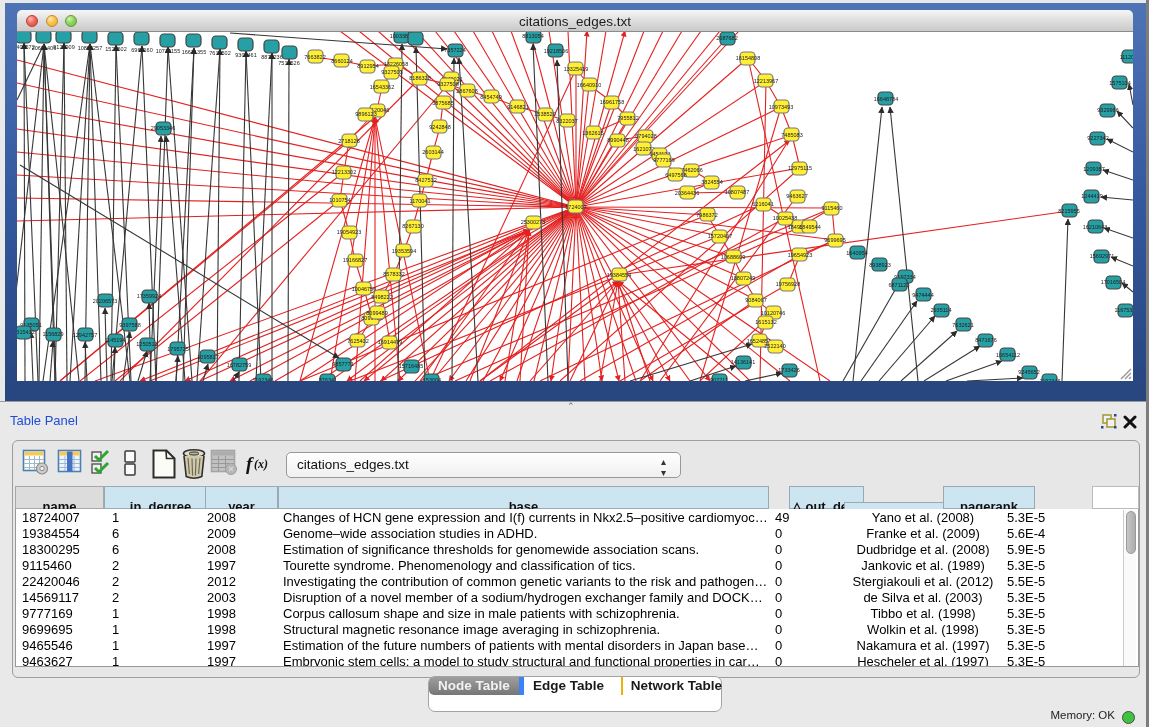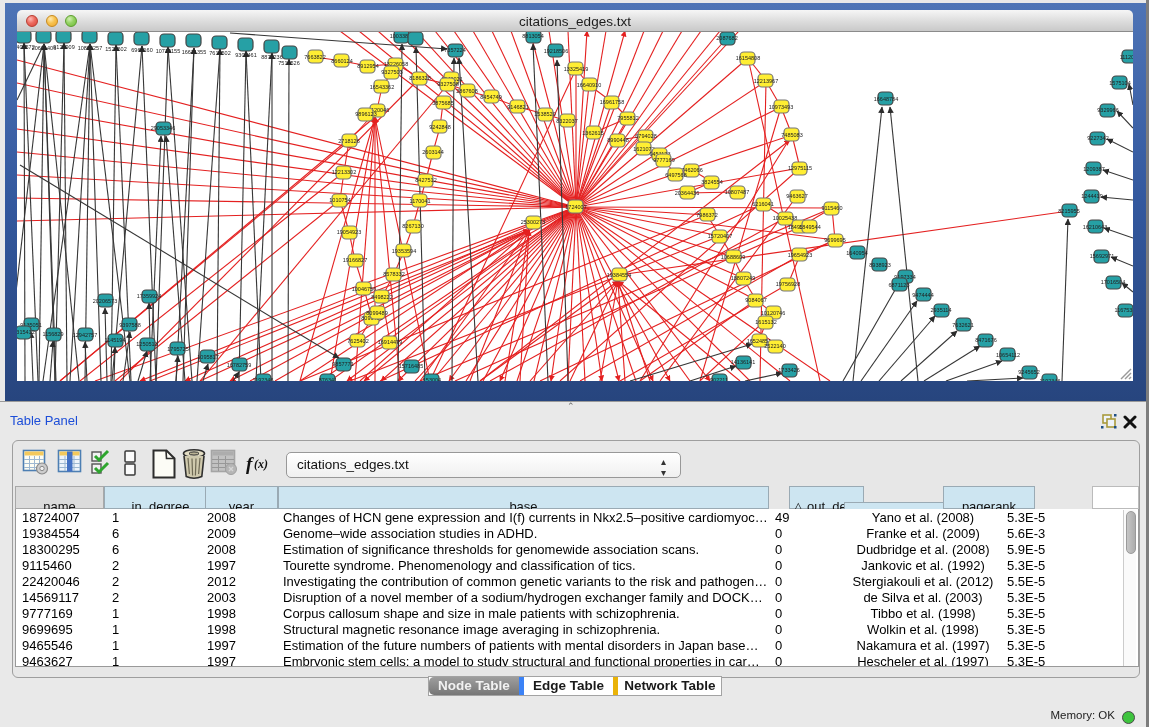--- a/index.html
+++ b/index.html
@@ -15,37 +15,37 @@
 #canvas { position:absolute; left:17px; top:31px; width:1116px; height:350px; background:#fff; overflow:hidden; }
 #tablepanel { position:absolute; left:0; top:401px; width:1149px; height:326px; background:#e9e9e9;
   border-top:1px solid #9a9a9a; }
 #tp-title { position:absolute; left:10px; top:11px; font-size:13px; color:#1d4ed8; }
 #inset { position:absolute; left:12px; top:38px; width:1128px; height:238px; background:#e7e7e7;
   border:1px solid #9e9e9e; border-radius:6px; }
 #combo { position:absolute; left:273px; top:11px; width:395px; height:26px; background:linear-gradient(#fff,#f0f0f0);
   border:1px solid #989898; border-radius:5px; font-size:13.5px; color:#111; padding:4px 0 0 10px; }
 #tblhead { position:absolute; left:2px; top:45px; width:1124px; height:23px; }
 #tblhead span { position:absolute; top:0; height:23px; background:#cde5f1; border:1px solid #9aaab4;
-  font-size:13px; color:#111; text-align:center; padding-top:12px; }
+  font-size:13px; color:#111; text-align:center; padding-top:12px;font-weight:bold; }
 #tbody { position:absolute; left:2px; top:68px; width:1124px; height:158px; background:#fff;
   border-left:1px solid #999; border-right:1px solid #999; border-bottom:1px solid #999; overflow:hidden; }
 .tr { position:relative; height:16px; font-size:13px; color:#000; white-space:nowrap; }
 .tr span { position:absolute; top:0.5px; }
 .c1 { left:6px; } .c2 { left:96px; } .c3 { left:191px; } .c4 { left:267px; }
 .c5 { left:759px; } .c6 { left:829px; width:156px; text-align:center; } .c7 { left:991px; }
 #scrollbar { position:absolute; right:3px; top:69px; width:13px; height:156px; background:#fafafa;
   border-left:1px solid #ccc; }
 #thumb { position:absolute; left:1.5px; top:1px; width:10px; height:43px; background:linear-gradient(90deg,#c6c6c6,#adadad);
   border:1px solid #9a9a9a; border-radius:5px; }
-#tabs { position:absolute; left:428px; top:274px; width:294px; height:20px; background:#fff;
-  border:1px solid #a3a3a3; border-radius:0; font-size:13.5px; font-weight:bold; }
+#tabs { position:absolute; left:428px; top:274px; width:294px; height:36px; background:#fff;
+  border:1px solid #a3a3a3; border-radius:7px; font-size:13.5px; font-weight:bold; }
 #tabs span { position:absolute; top:0; height:18px; padding-top:1px; text-align:center; color:#1a1a1a; }
 #seg1 { left:0; width:90px; background:linear-gradient(#9e9e9e,#767676); border-radius:5px 0 0 5px; color:#f2f2f2 !important; }
 #seg2 { left:90px; width:94px; border-left:5px solid #3b82f6; }
-#seg3 { left:184px; width:109px; border-left:5px solid #eab308; }
+#seg3 { left:192px; width:109px; border-left:2px solid #eab308; }
 #memory { position:absolute; right:34px; bottom:6px; font-size:11.5px; color:#222; }
 #memdot { position:absolute; right:14px; bottom:3px; width:13px; height:13px; background:#3ec43e;
   border:1.5px solid #4a4a4a; border-radius:50%; }
 #rightedge { position:absolute; right:0; top:0; width:3px; height:727px; background:#7d7d7d; }
 .icon { position:absolute; top:8px; }
 #caret { position:absolute; left:567px; top:-1px; font-size:9px; color:#666; }
 #tpicons { position:absolute; right:12px; top:12px; }
 </style></head><body>
 <div id="net">
   <div id="frame"></div>
@@ -688,38 +688,38 @@
           <span class="c6">Yano et al. (2008)</span>
           <span class="c7">5.3E-5</span>
         </div>
 <div class="tr">
           <span class="c1">19384554</span>
           <span class="c2">6</span>
           <span class="c3">2009</span>
           <span class="c4">Genome–wide association studies in ADHD.</span>
           <span class="c5">0</span>
           <span class="c6">Franke et al. (2009)</span>
-          <span class="c7">5.6E-3</span>
+          <span class="c7">5.6E-4</span>
         </div>
 <div class="tr">
           <span class="c1">18300295</span>
           <span class="c2">6</span>
           <span class="c3">2008</span>
           <span class="c4">Estimation of significance thresholds for genomewide association scans.</span>
           <span class="c5">0</span>
           <span class="c6">Dudbridge et al. (2008)</span>
           <span class="c7">5.9E-5</span>
         </div>
 <div class="tr">
           <span class="c1">9115460</span>
           <span class="c2">2</span>
           <span class="c3">1997</span>
           <span class="c4">Tourette syndrome. Phenomenology and classification of tics.</span>
           <span class="c5">0</span>
-          <span class="c6">Jankovic et al. (1992)</span>
+          <span class="c6">Jankovic et al. (1989)</span>
           <span class="c7">5.3E-5</span>
         </div>
 <div class="tr">
           <span class="c1">22420046</span>
           <span class="c2">2</span>
           <span class="c3">2012</span>
           <span class="c4">Investigating the contribution of common genetic variants to the risk and pathogen…</span>
           <span class="c5">0</span>
           <span class="c6">Stergiakouli et al. (2012)</span>
           <span class="c7">5.5E-5</span>

